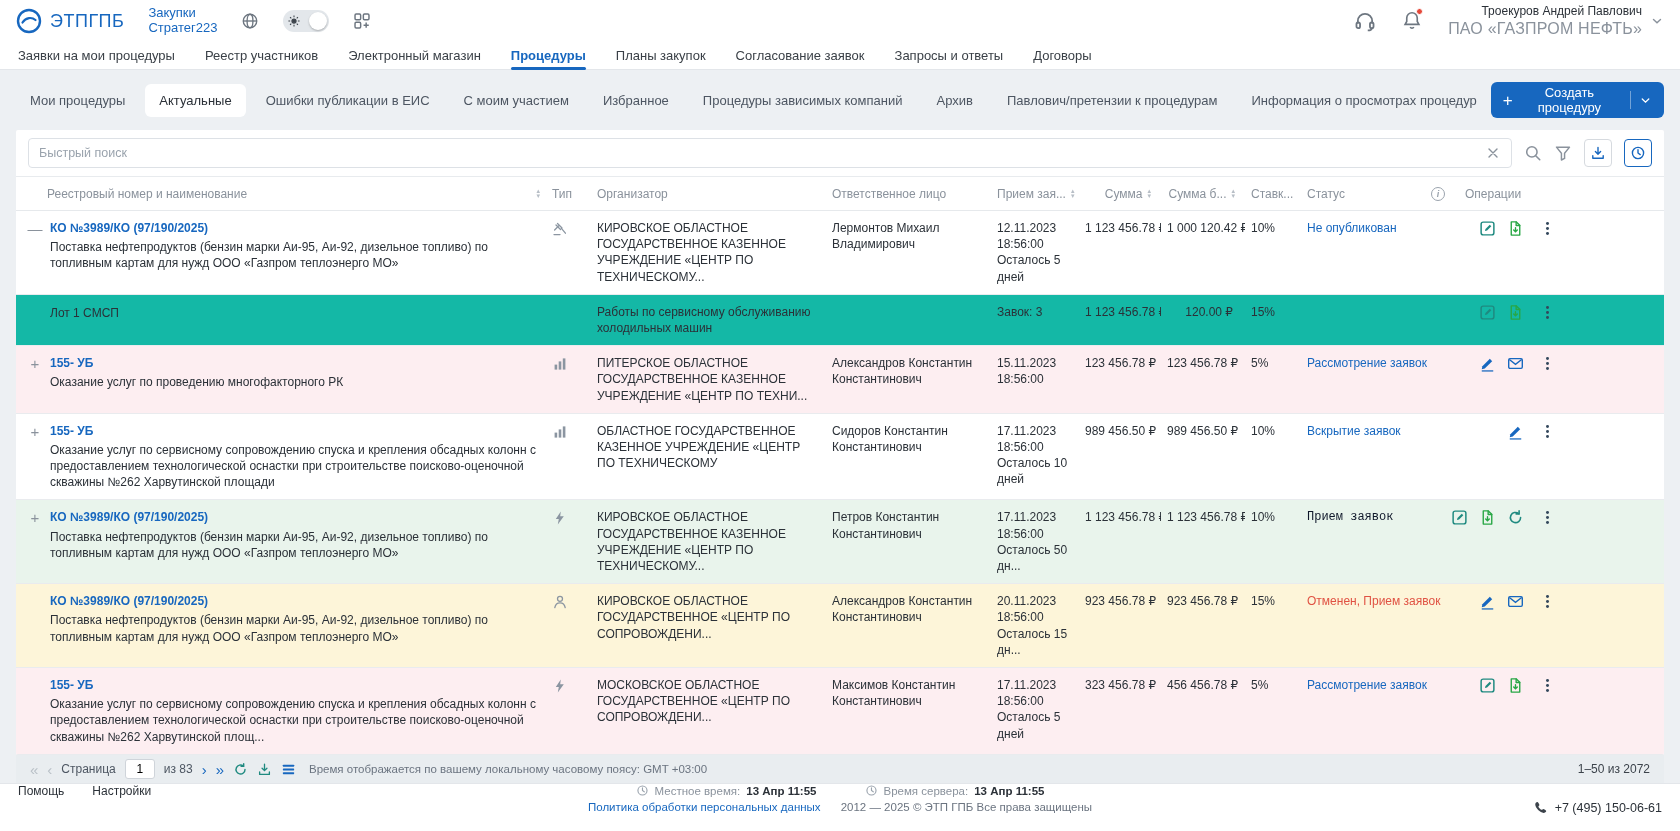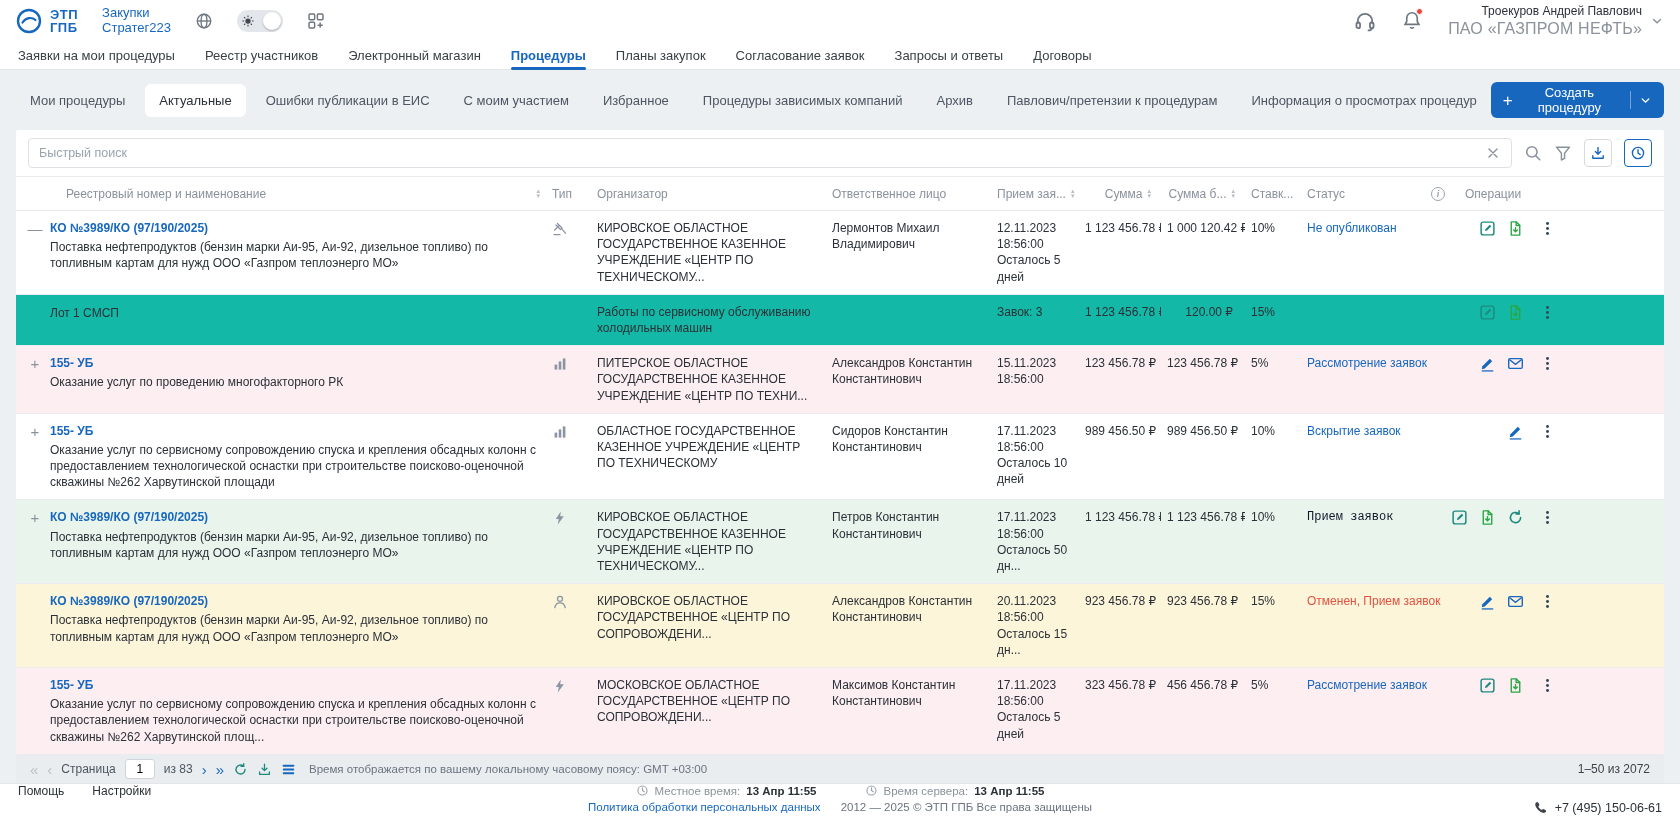--- a/index.html
+++ b/index.html
@@ -5,21 +5,21 @@
   *{box-sizing:border-box;margin:0;padding:0}
   html,body{width:1680px;height:831px;overflow:hidden}
   body{font-family:"Liberation Sans","DejaVu Sans",sans-serif;background:#edf0f3;color:#2b3138;display:flex;flex-direction:column;font-size:12px}
   svg{display:block;width:100%;height:100%}
   .icon{display:inline-block;width:18px;height:18px;color:#6d7680;flex:0 0 auto}
 
   
   .topbar{height:42px;background:#fff;display:flex;align-items:center;padding:0 16px;gap:24px;flex:0 0 auto}
   .logo{display:flex;align-items:center;gap:8px;cursor:pointer}
   .logomark{width:26px;height:26px}
-  .logotext{display:flex;flex-direction:column;line-height:1;font-weight:700;color:#1767bf;font-size:13px;letter-spacing:.5px}
+  .logotext{display:flex;line-height:1;font-weight:400;color:#1767bf;font-size:18px;letter-spacing:.5px}
   .product{display:flex;flex-direction:column;line-height:1.15;color:#1767bf;font-size:13px}
   .toggle{width:46px;height:22px;background:#e3e7eb;border-radius:11px;position:relative;display:flex;align-items:center;padding-left:4px;cursor:pointer}
   .toggle .icon{width:14px;height:14px;color:#3c434b}
   .knob{position:absolute;right:2px;top:2px;width:18px;height:18px;border-radius:50%;background:#fff;box-shadow:0 1px 2px rgba(0,0,0,.25)}
   .hdr-right{margin-left:auto;display:flex;align-items:center;gap:26px}
   .bellwrap{position:relative}
   .bellwrap .dot{position:absolute;top:-2px;right:-1px;width:7px;height:7px;border-radius:50%;background:#e5493a;border:1px solid #fff}
   .userblock{display:flex;align-items:center;gap:8px;cursor:pointer}
   .usertext{text-align:right;line-height:1.25}
   .uname{font-size:12px;color:#2b3138}
@@ -50,21 +50,21 @@
   .searchbox input::placeholder{color:#9aa3ad}
   .sicon{width:16px;height:16px;color:#8a929c;cursor:pointer}
   .sq-btn{width:28px;height:28px;border:1px solid #d6dadf;border-radius:4px;background:#fff;display:flex;align-items:center;justify-content:center;cursor:pointer}
   .sq-btn .icon{width:16px;height:16px;color:#1767bf}
   .sq-btn.outlined-blue{border-color:#1767bf}
 
   
   .tgrid{display:grid;grid-template-columns:530px 45px 235px 165px 88px 82px 84px 56px 150px 1fr;align-items:start}
   .thead{flex:0 0 auto;height:34px;align-items:center;color:#8a929c;font-size:12px;border-bottom:1px solid #e6e9ec}
   .th{display:flex;align-items:center;gap:5px;padding:0 6px;white-space:nowrap;overflow:hidden}
-  .th.first{padding-left:50px}
+  .th.first{padding-left:31px}
   .th .ml{margin-left:auto}
   .th.right{justify-content:flex-end;padding-right:10px}
   .sort{display:inline-flex;flex-direction:column;line-height:.6;font-size:7px;color:#b7bec6;cursor:pointer}
   .infoi{width:14px;height:14px;border:1.2px solid #9aa3ad;border-radius:50%;color:#9aa3ad;font-size:9px;font-style:italic;display:flex;align-items:center;justify-content:center;cursor:pointer;font-weight:700}
   .tbody{flex:1;min-height:0;overflow:hidden}
   .trow{border-bottom:1px solid #e9ebee;padding:9px 0;font-size:12px;line-height:1.35}
   .cell{padding:0 6px;overflow:hidden}
   .c-num{display:flex;gap:4px;padding-left:8px}
   .expander{width:22px;flex:0 0 auto;color:#8a929c;font-size:15px;line-height:1;cursor:pointer;text-align:center;padding-top:1px}
   .numlink{color:#1767bf;font-weight:700;cursor:pointer;text-decoration:none}

